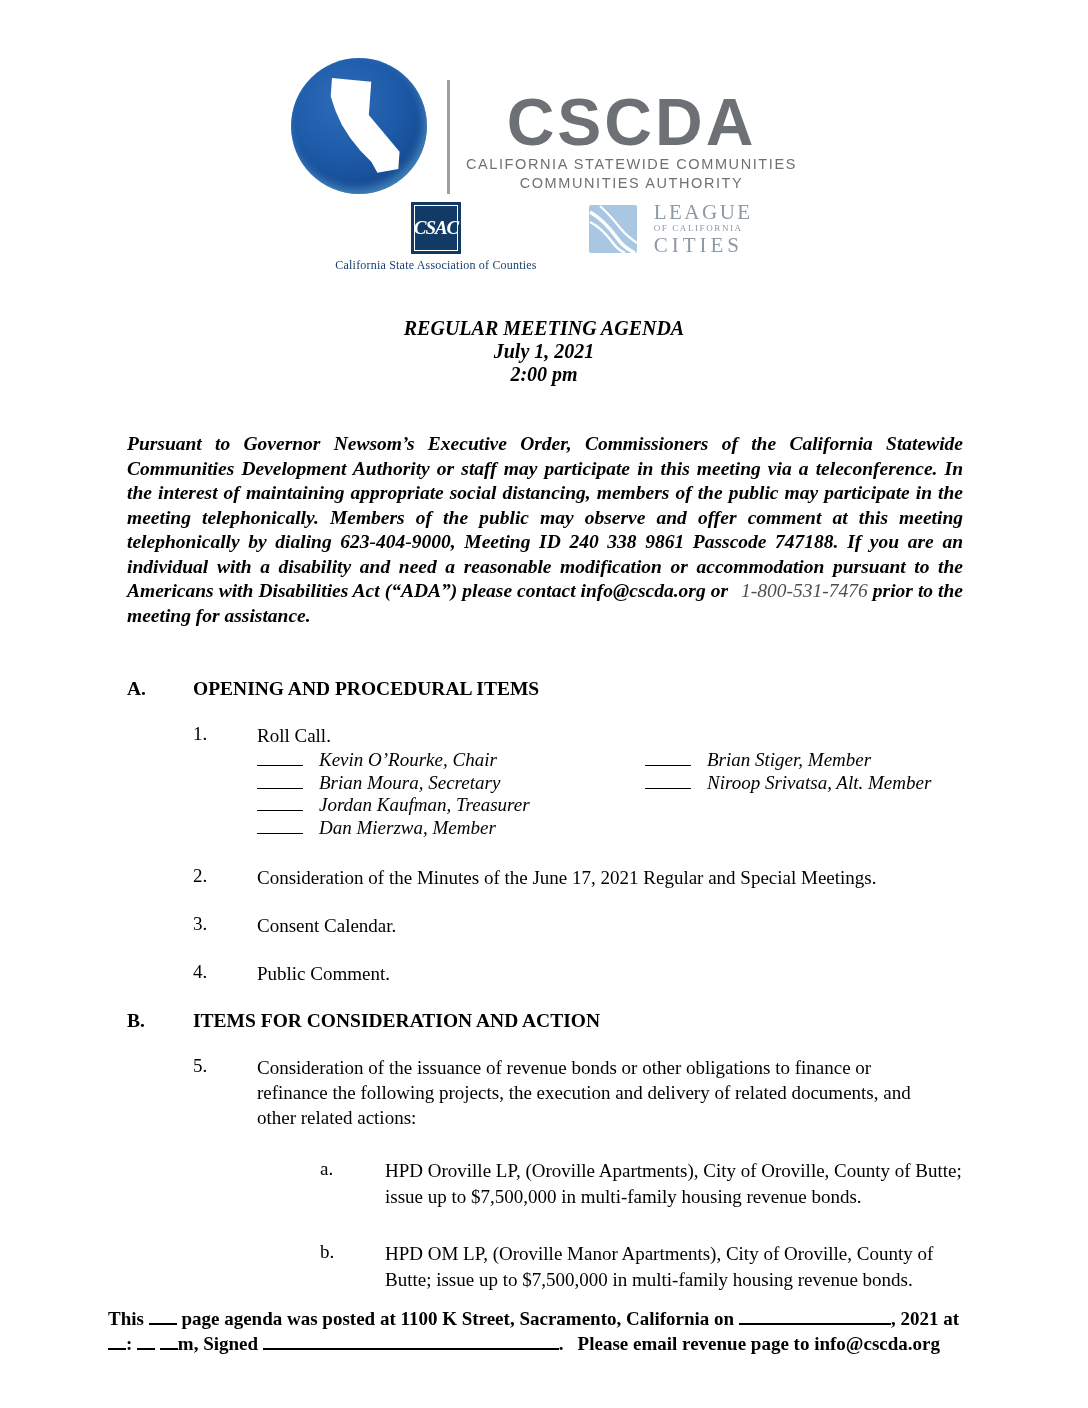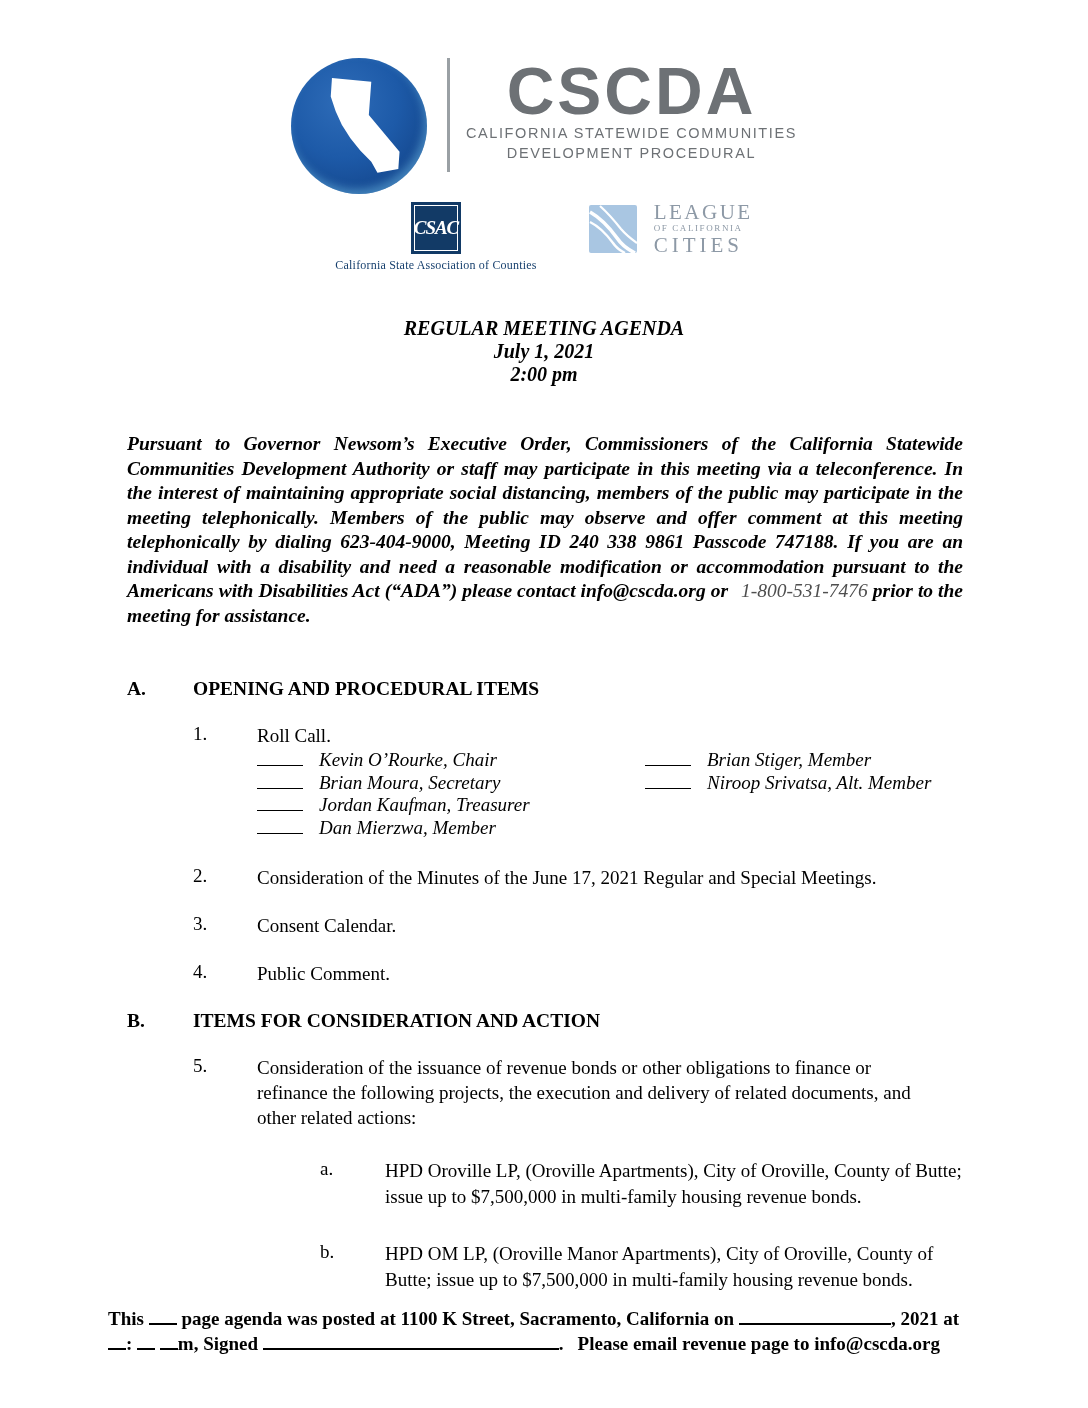--- a/index.html
+++ b/index.html
@@ -2,21 +2,21 @@
 <html><head>
 <meta charset="utf-8">
 <style>
   html,body{margin:0;padding:0;background:#e8e8e8;}
   .page{
     width:1088px;height:1408px;background:#ffffff;margin:0 auto;
     font-family:"Liberation Serif",serif;color:#000;overflow:hidden;position:relative;
   }
   
   .masthead{padding-top:58px;}
-  .cscda-logo{display:flex;justify-content:center;align-items:flex-start;}
+  .cscda-logo{display:flex;justify-content:center;align-items:flex-end;}
   .globe{
     width:136px;height:136px;border-radius:50%;
     background:radial-gradient(circle at 38% 32%, #2e6cb8 0%, #1d5aa8 45%, #14468c 80%, #0f3a77 100%);
     box-shadow:inset -3px -5px 8px rgba(120,200,240,.45);
     display:flex;align-items:center;justify-content:center;flex:0 0 auto;
   }
   .globe svg{width:86px;height:104px;}
   .logo-divider{width:3px;height:114px;background:#9aa0a4;margin:0 16px 0 20px;flex:0 0 auto;}
   .logo-text{text-align:center;font-family:"Liberation Sans",sans-serif;color:#6d7175;}
   .logo-acronym{font-size:66px;font-weight:bold;letter-spacing:3px;line-height:1.0;}
@@ -77,21 +77,21 @@
     <div class="cscda-logo">
       <div class="globe">
         <svg viewBox="0 0 70 84">
           <path d="M13 3 L45 6 L43 33 L68 63 L67 77 L50 80 L45 71 L36 62 L28 52 L21 41 L16 30 L12 18 Z" fill="#ffffff"></path>
         </svg>
       </div>
       <div class="logo-divider"></div>
       <div class="logo-text">
         <div class="logo-acronym">CSCDA</div>
         <div class="logo-org">CALIFORNIA STATEWIDE COMMUNITIES</div>
-        <div class="logo-org">DEVELOPMENT PROCEDURAL</div>
+        <div class="logo-org">COMMUNITIES AUTHORITY</div>
       </div>
     </div>
 
     <div class="partner-row">
       <div class="csac">
         <div class="csac-box">
           <div class="inner-frame"></div>
           <span class="csac-word">CSAC</span>
         </div>
         <div class="csac-caption">California State Association of Counties</div>

